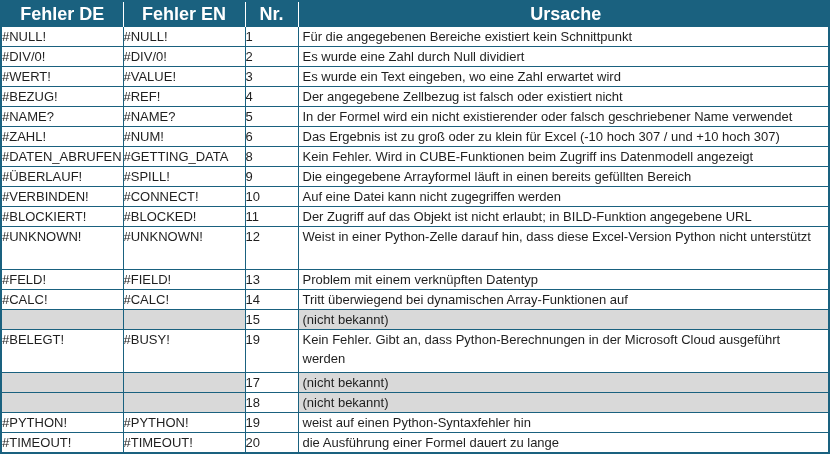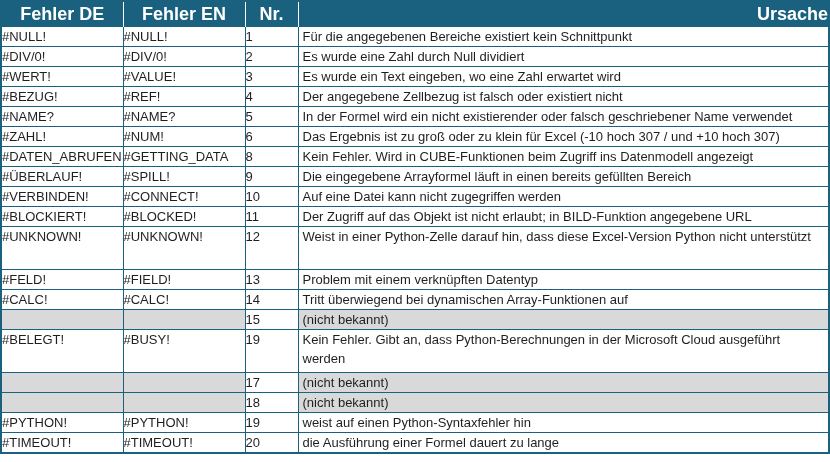--- a/index.html
+++ b/index.html
@@ -36,21 +36,21 @@
     font-weight: bold;
     font-size: 18px;
     height: 24px;
     line-height: 24px;
     padding: 0;
     text-align: center;
     border-left: 1px solid #FFFFFF;
   }
   thead th:first-child { border-left: none; }
   thead th.h-ursache {
-    text-align: right;
+    text-align: center;
     padding-left: 5px;
   }
 
   tbody td {
     border: 1px solid var(--border);
     background: var(--row-bg);
     height: 19px;
     line-height: 19px;
     padding: 0;
     vertical-align: top;

